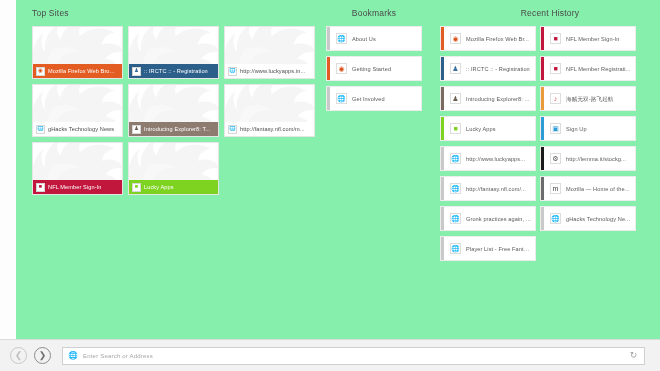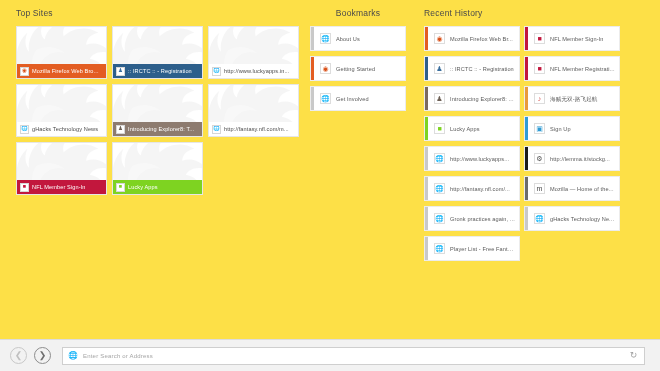--- a/index.html
+++ b/index.html
@@ -12,23 +12,23 @@
   }
   #page {
     position: relative;
     width: 660px; height: 371px;
     background: #fdfdfd;
   }
 
   
   #content {
     position: absolute;
-    left: 0; top: 0; right: 0;
+    left: 16px; top: 0; right: 0;
     height: 339px;
-    background: #fde047;
+    background: #86efac;
     overflow: hidden;
   }
 
   .section-title {
     font-size: 8.5px;
     color: #4a4a4a;
     letter-spacing: .2px;
     font-weight: 400;
     line-height: 12px;
   }
@@ -110,21 +110,21 @@
     width: 96px;
   }
   #bookmarks .section-title { margin-bottom: 7px; text-align: center; }
 
   
   #history {
     position: absolute;
     left: 424px; top: 7px;
     width: 220px;
   }
-  #history .section-title { margin-bottom: 7px; }
+  #history .section-title { margin-bottom: 7px; text-align: center; }
   .hist-cols {
     display: flex;
     gap: 4px;
   }
   .hist-col { width: 96px; display: flex; flex-direction: column; gap: 5px; }
 
   .bm-list { display: flex; flex-direction: column; gap: 5px; }
 
   .listitem {
     position: relative;

